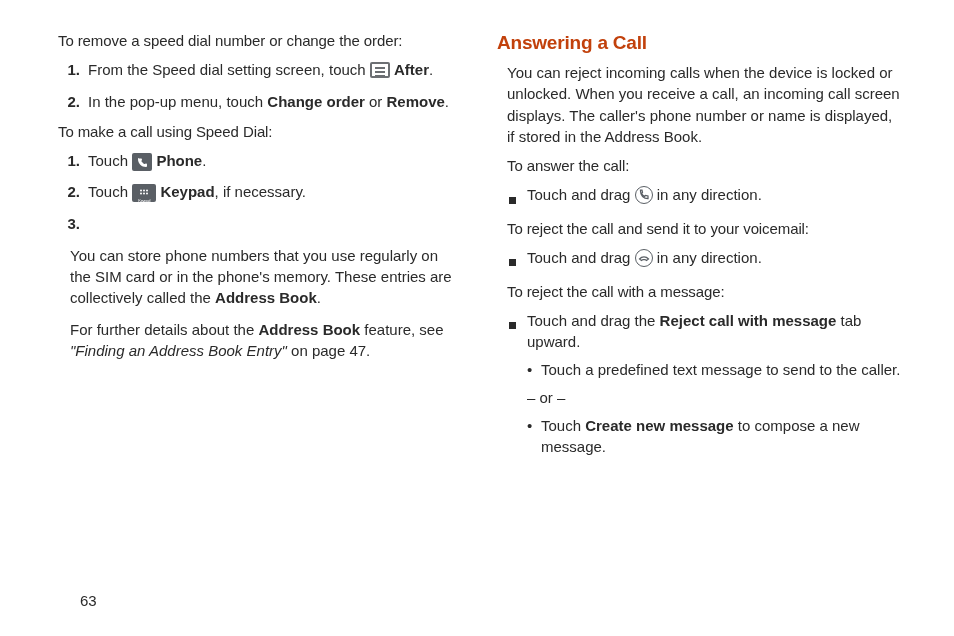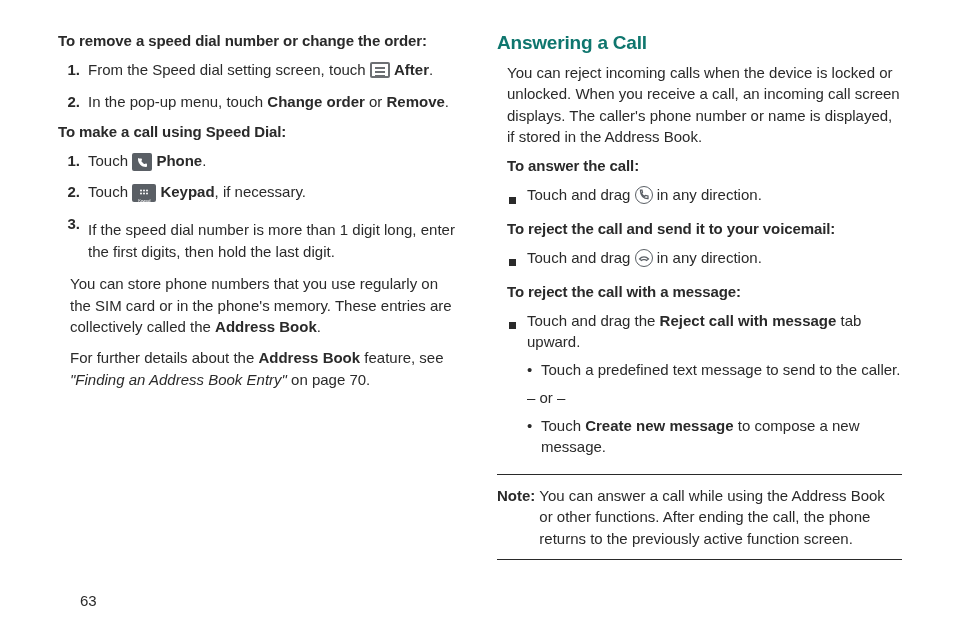--- a/index.html
+++ b/index.html
@@ -14,21 +14,21 @@
   }
   .page {
     display: flex;
     padding: 32px 52px 20px 58px;
     gap: 34px;
   }
   .col {
     width: 50%;
   }
   .bold-lead {
-    font-weight: 700;
+    font-weight: 400;
     font-size: 15px;
     margin: 0 0 10px 0;
     font-stretch: condensed;
     letter-spacing: -0.1px;
   }
   ol.numlist {
     list-style: none;
     padding: 0;
     margin: 0 0 10px 0;
   }
@@ -83,21 +83,21 @@
     line-height: 1.45;
     margin: 0 0 6px 0;
     display: flex;
     font-stretch: condensed;
   }
   .sub-bullets .dot {
     width: 14px; flex: 0 0 14px;
   }
   .heading-blue {
     font-weight: 800;
-    color: #0f766e;
+    color: #c2410c;
     margin: 18px 0 8px 0;
     letter-spacing: -0.2px;
   }
   .h-making { font-size: 19px; }
   .h-answer { font-size: 19px; margin-top: 0; }
   .para {
     font-size: 15px;
     line-height: 1.42;
     margin: 0 0 10px 12px;
     font-stretch: condensed;
@@ -233,31 +233,30 @@
                 </g>
               </svg>
             <span class="icon-label">Keypad</span>
           </span>
           <span class="b"> Keypad</span><span>, if necessary.</span>
         </span>
       </li>
       <li>
         <span class="marker">3.</span>
         <span class="body">
-          <div class="continuation">If the speed dial number is more than 1 digit long, enter the first digits, then hold the last digit.</div>
         </span>
       </li>
     </ol>
 
 
     <p class="para">
       <span>You can store phone numbers that you use regularly on the SIM card or in the phone's memory. These entries are collectively called the </span><span class="b">Address Book</span><span>.</span>
     </p>
     <p class="para">
-      <span>For further details about the </span><span class="b">Address Book</span><span> feature, see </span><span class="i">"Finding an Address Book Entry"</span><span> on page 70.</span>
+      <span>For further details about the </span><span class="b">Address Book</span><span> feature, see </span><span class="i">"Finding an Address Book Entry"</span><span> on page 47.</span>
     </p>
   </div>
 
   <div class="col">
     <h2 class="heading-blue h-answer">Answering a Call</h2>
 
     <p class="para" style="margin-left:10px">You can reject incoming calls when the device is locked or unlocked. When you receive a call, an incoming call screen displays. The caller's phone number or name is displayed, if stored in the Address Book.</p>
 
     <p class="bold-lead" style="margin-left:10px">To answer the call:</p>
     <ul class="blist">
@@ -309,23 +308,17 @@
               <span class="dot">•</span>
               <span style="flex:1">
                 <span>Touch </span><span class="b">Create new message</span><span> to compose a new message.</span>
               </span>
             </div>
           </div>
         </span>
       </li>
     </ul>
 
-    <div class="note-box">
-      <div class="note-row">
-        <span class="lab">Note:</span>
-        <span class="txt">You can answer a call while using the Address Book or other functions. After ending the call, the phone returns to the previously active function screen.</span>
-      </div>
-    </div>
 
   </div>
 </div>
 
 <div class="page-num">63</div>
 
 </body></html>

